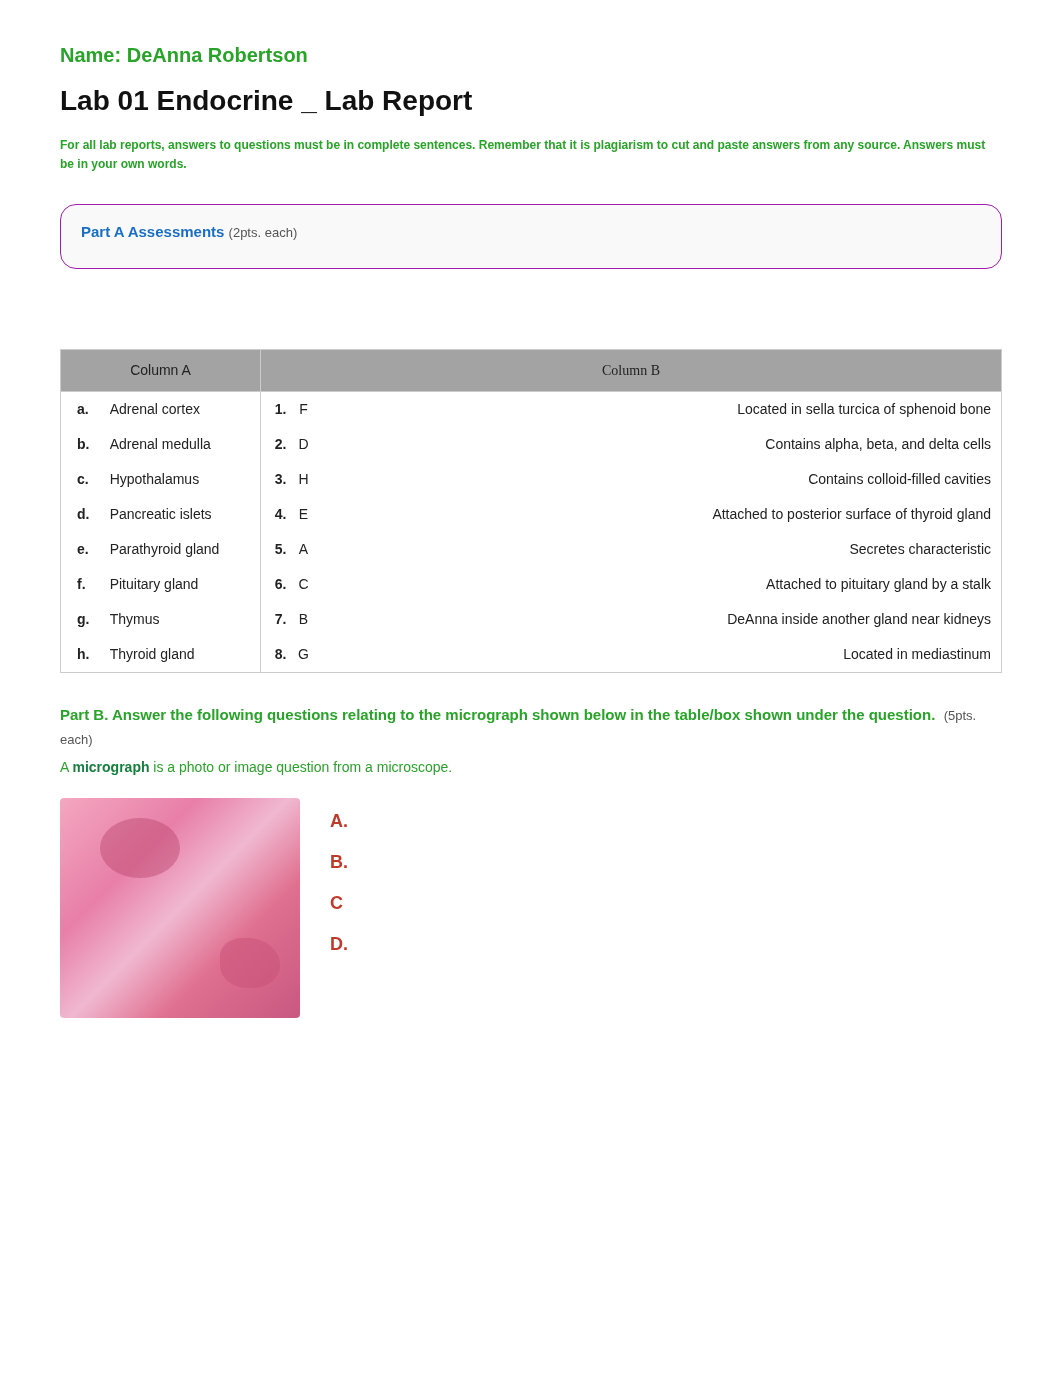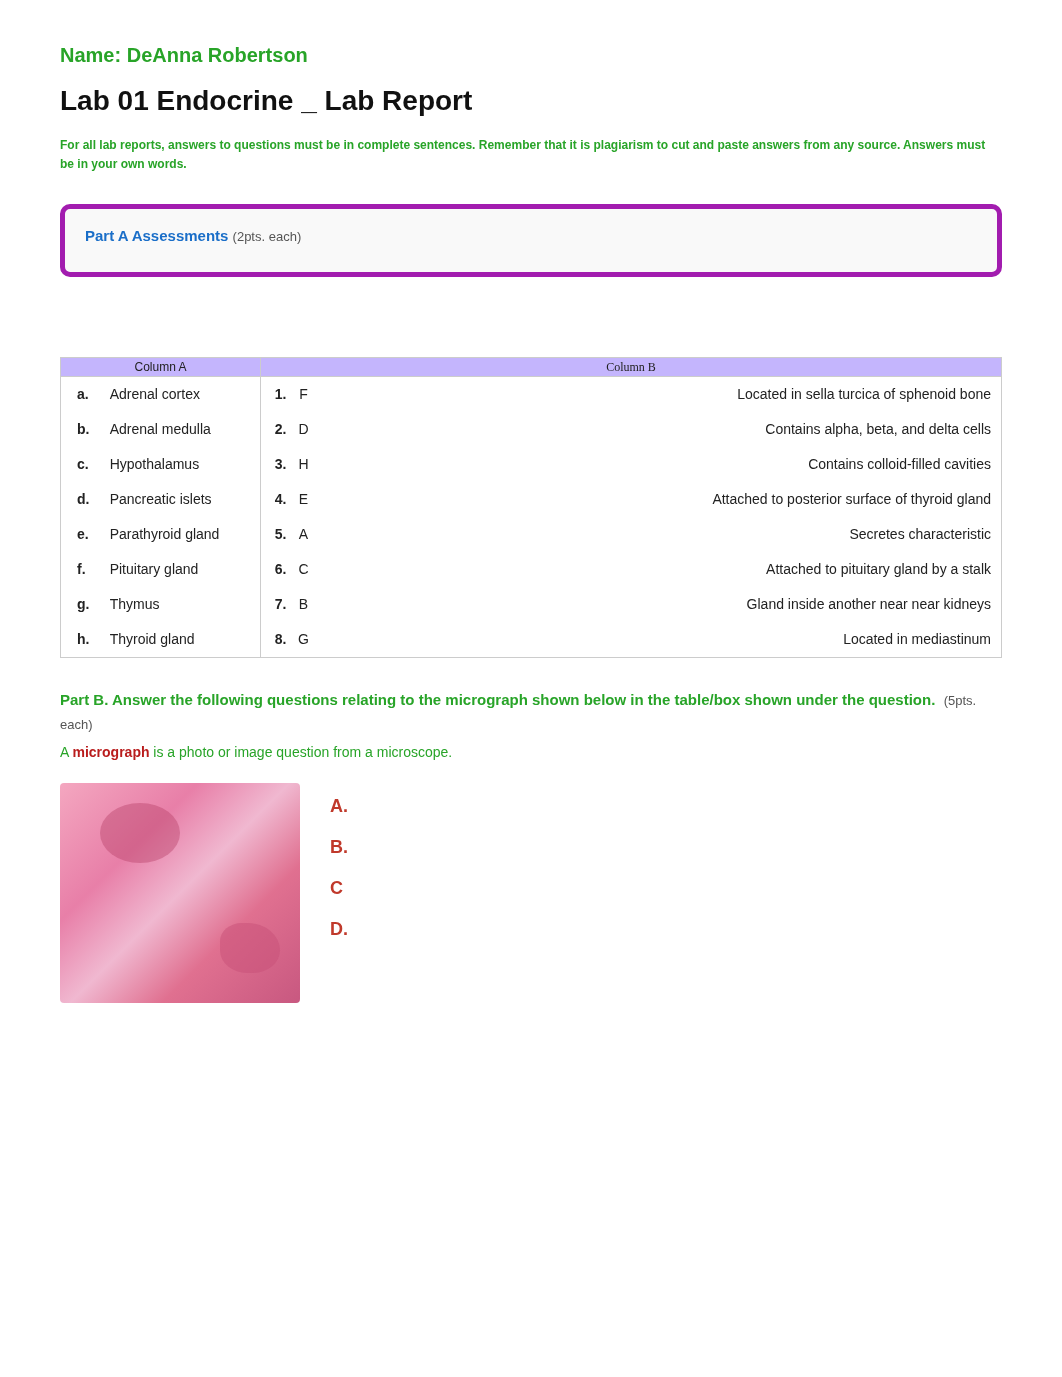--- a/index.html
+++ b/index.html
@@ -29,24 +29,24 @@
 
     .instructions {
       color: #28a428;
       font-weight: bold;
       font-size: 12px;
       margin-bottom: 30px;
       line-height: 1.6;
     }
 
     .part-a-box {
-      border: 5px solid #a21caf;
+      border: 1px solid #a21caf;
       background: #f9f9f9;
       padding: 16px 20px;
-      border-radius: 10px;
+      border-radius: 16px;
       margin-bottom: 20px;
     }
 
     .part-a-title {
       color: #1a6ec8;
       font-weight: bold;
       font-size: 15px;
       margin-bottom: 8px;
     }
 
@@ -67,24 +67,25 @@
     }
 
     .matching-table {
       width: 100%;
       border-collapse: collapse;
       border: 1px solid #ccc;
       margin-bottom: 30px;
     }
 
     .matching-table th {
-      background: #c4b5fd;
+      background: #a3a3a3;
       text-align: center;
+      padding: 10px;
       font-weight: normal;
-      font-size: 12px;
+      font-size: 14px;
       border-bottom: 1px solid #ccc;
     }
 
     .matching-table th.col-a {
       width: 200px;
     }
 
     .matching-table th.col-b {
       text-align: center;
       font-family: Liberation Serif, serif;
@@ -141,21 +142,21 @@
       line-height: 1.6;
     }
 
     .micrograph-label {
       font-size: 14px;
       color: #28a428;
       margin-bottom: 20px;
     }
 
     .micrograph-label strong {
-      color: #b91c1c;
+      color: #15803d;
     }
 
     .micrograph-section {
       display: flex;
       align-items: flex-start;
       gap: 30px;
       margin-top: 20px;
     }
 
     .micrograph-image {
@@ -269,21 +270,21 @@
       <td class="col-a-name">Pituitary gland</td>
       <td class="col-b-num col-divider">6.</td>
       <td class="col-b-answer">C</td>
       <td class="col-b-desc">Attached to pituitary gland by a stalk</td>
     </tr>
       <tr>
       <td class="col-a-letter">g.</td>
       <td class="col-a-name">Thymus</td>
       <td class="col-b-num col-divider">7.</td>
       <td class="col-b-answer">B</td>
-      <td class="col-b-desc">Gland inside another near near kidneys</td>
+      <td class="col-b-desc">DeAnna inside another gland near kidneys</td>
     </tr>
       <tr>
       <td class="col-a-letter">h.</td>
       <td class="col-a-name">Thyroid gland</td>
       <td class="col-b-num col-divider">8.</td>
       <td class="col-b-answer">G</td>
       <td class="col-b-desc">Located in mediastinum</td>
     </tr>
     </tbody>
 </table>

